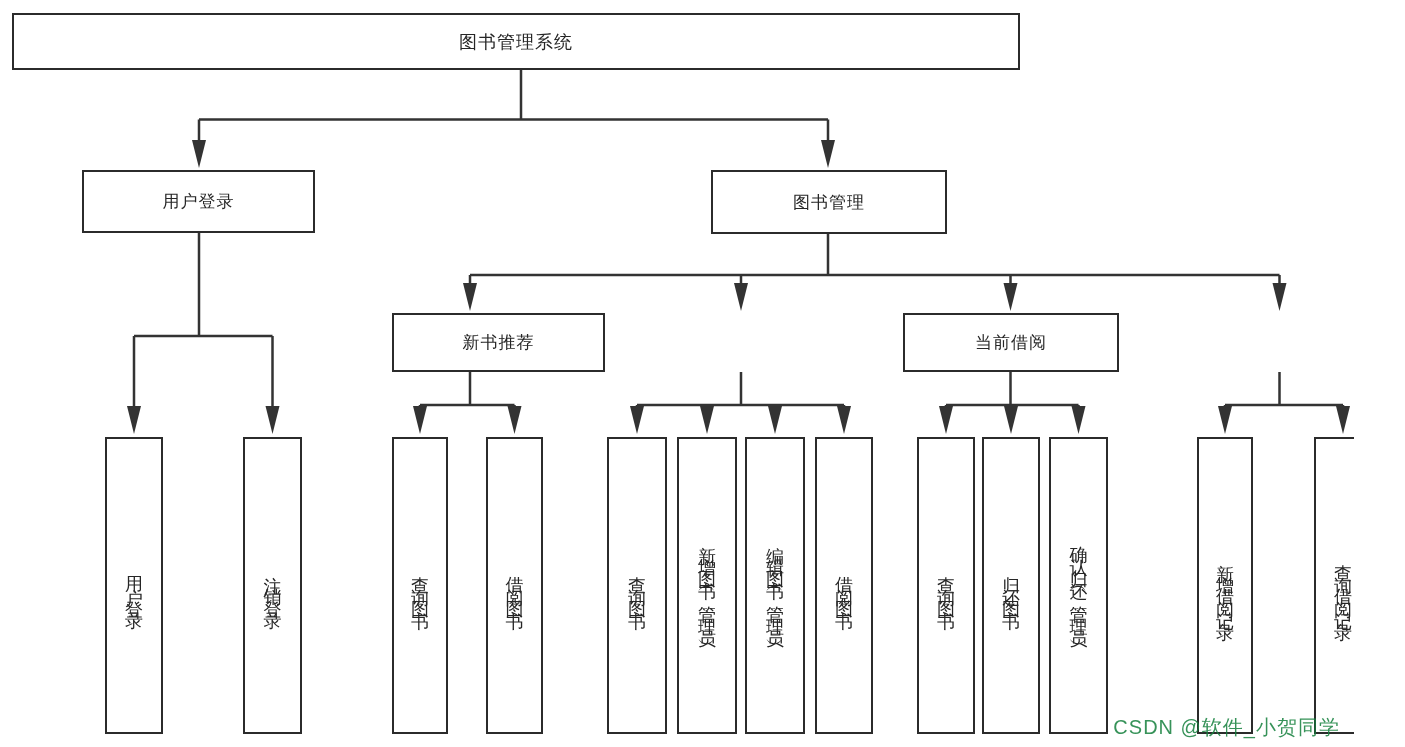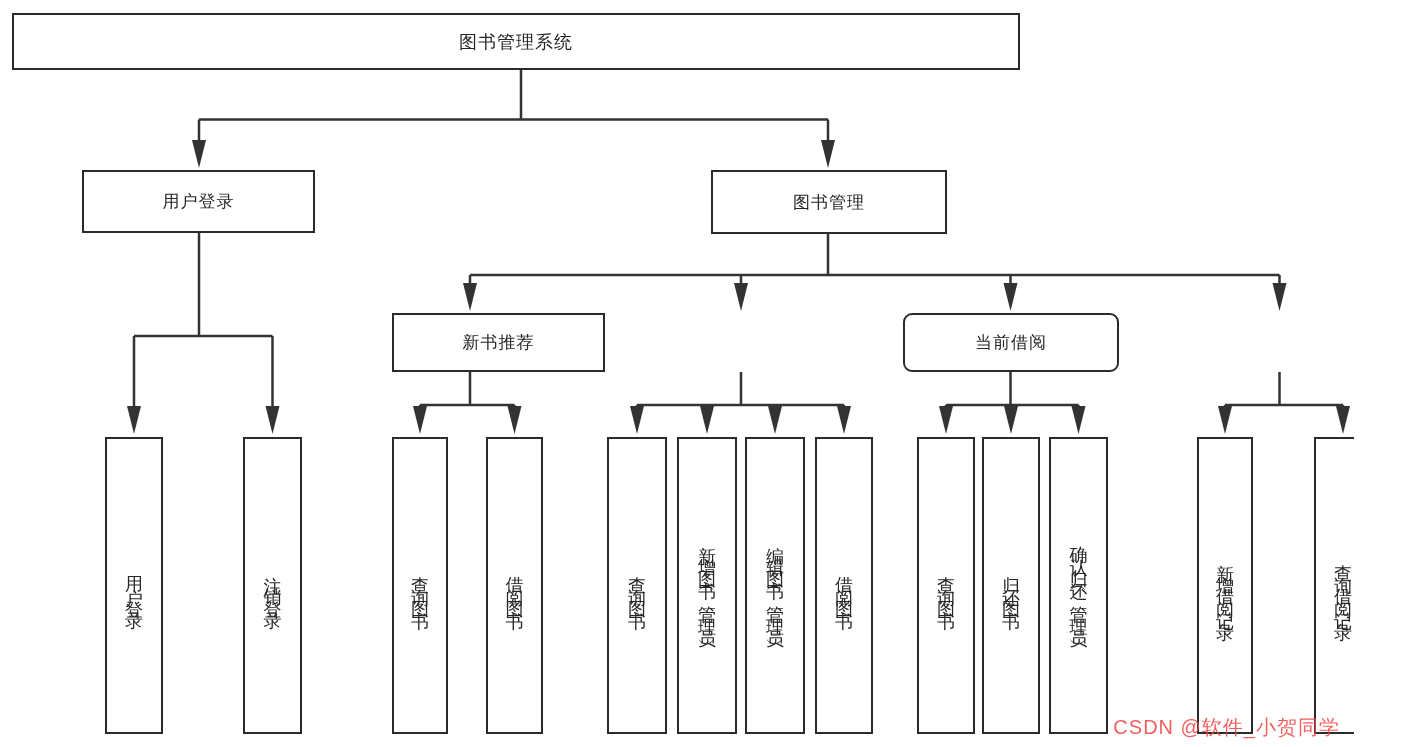--- a/index.html
+++ b/index.html
@@ -35,21 +35,21 @@
     letter-spacing: 12px;
     line-height: 1;
     white-space: nowrap;
   }
   .watermark {
     position: absolute;
     right: 14px;
     bottom: 6px;
     font-size: 20px;
     letter-spacing: 1px;
-    color: #ef4444;
+    color: #15803d;
     opacity: 0.85;
     z-index: 5;
   }
 </style>
 </head>
 <body>
 
 <div id="canvas">
 
   <svg class="connectors" width="1405" height="747" viewBox="0 0 1405 747">
@@ -102,21 +102,21 @@
   <div class="box hbox" style="left:82px; top:170px; width:233px; height:63px;">
     <span>用户登录</span>
   </div>
   <div class="box hbox" style="left:711px; top:170px; width:236px; height:64px;">
     <span>图书管理</span>
   </div>
 
   <div class="box hbox" style="left:364px; top:313px; width:213px; height:59px;margin-left:28px;">
     <span>新书推荐</span>
   </div>
-  <div class="box hbox" style="left:903px; top:313px; width:216px; height:59px;border-radius:9px;">
+  <div class="box hbox" style="left:903px; top:313px; width:216px; height:59px;">
     <span>当前借阅</span>
   </div>
 
   <div class="box vbox" style="left:105px; top:437px; width:58px; height:297px;">
     <span class="vtext">用户登录</span>
   </div>
   <div class="box vbox" style="left:243px; top:437px; width:59px; height:297px;">
     <span class="vtext">注销登录</span>
   </div>
 

